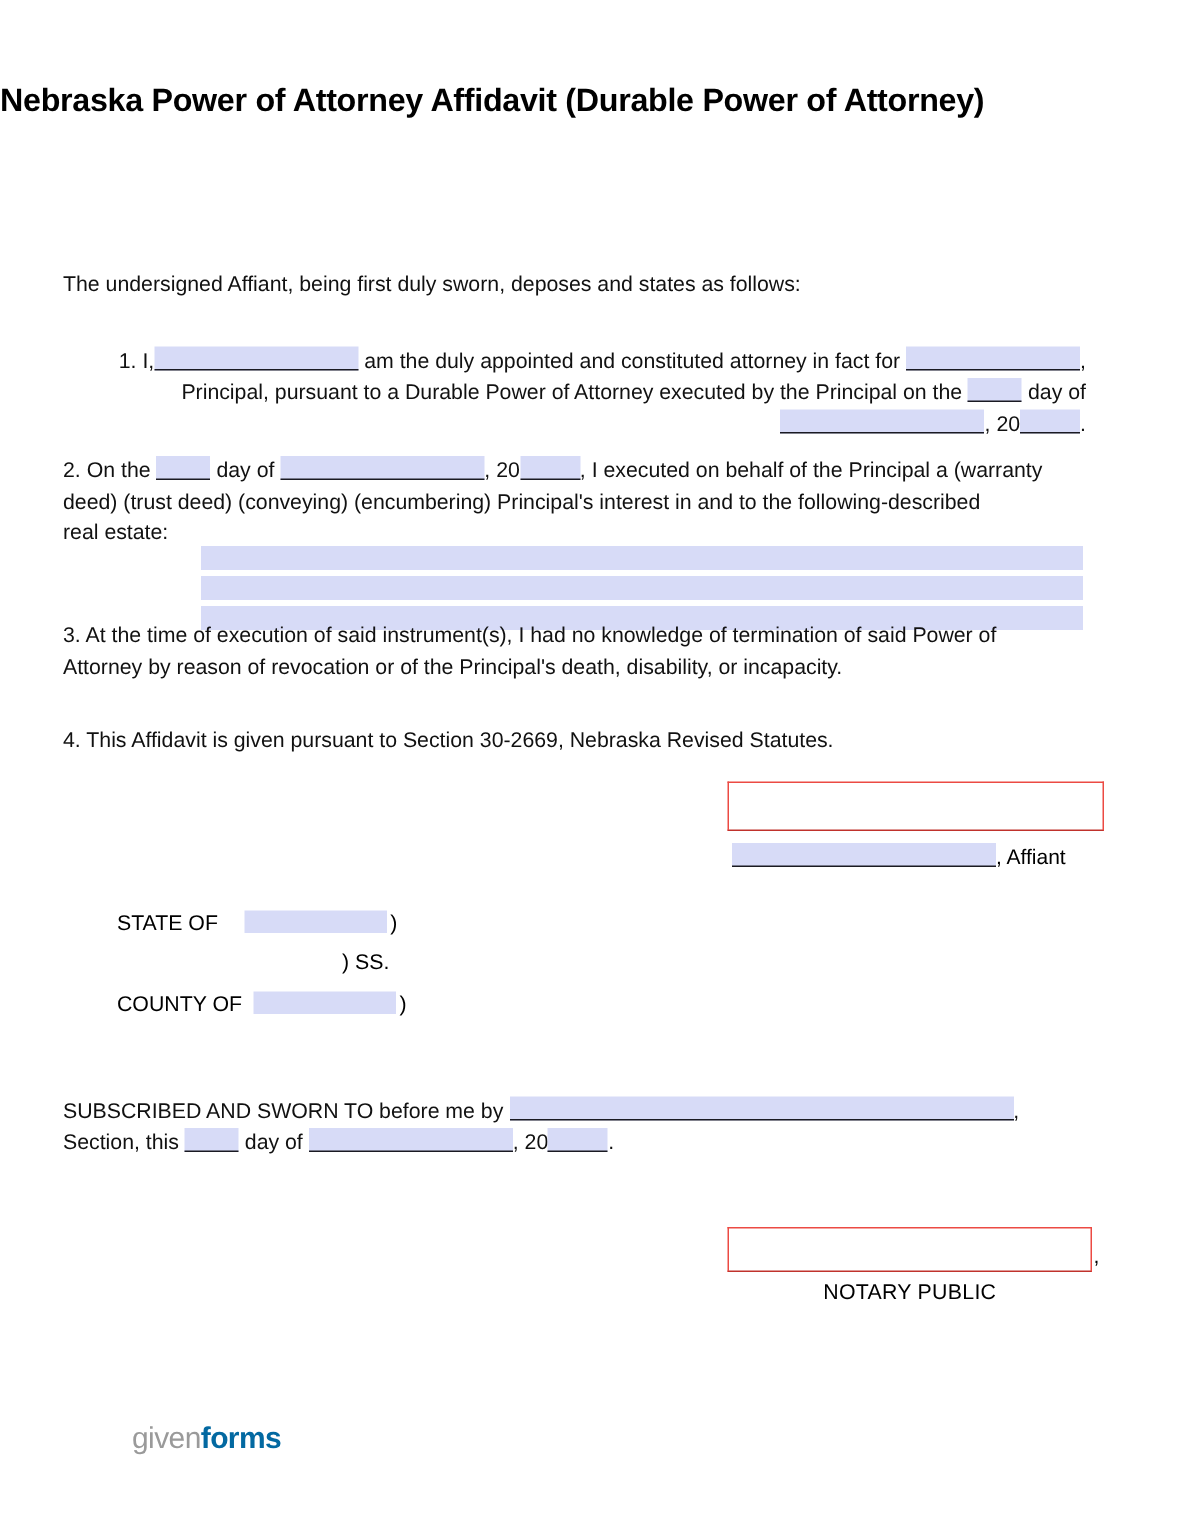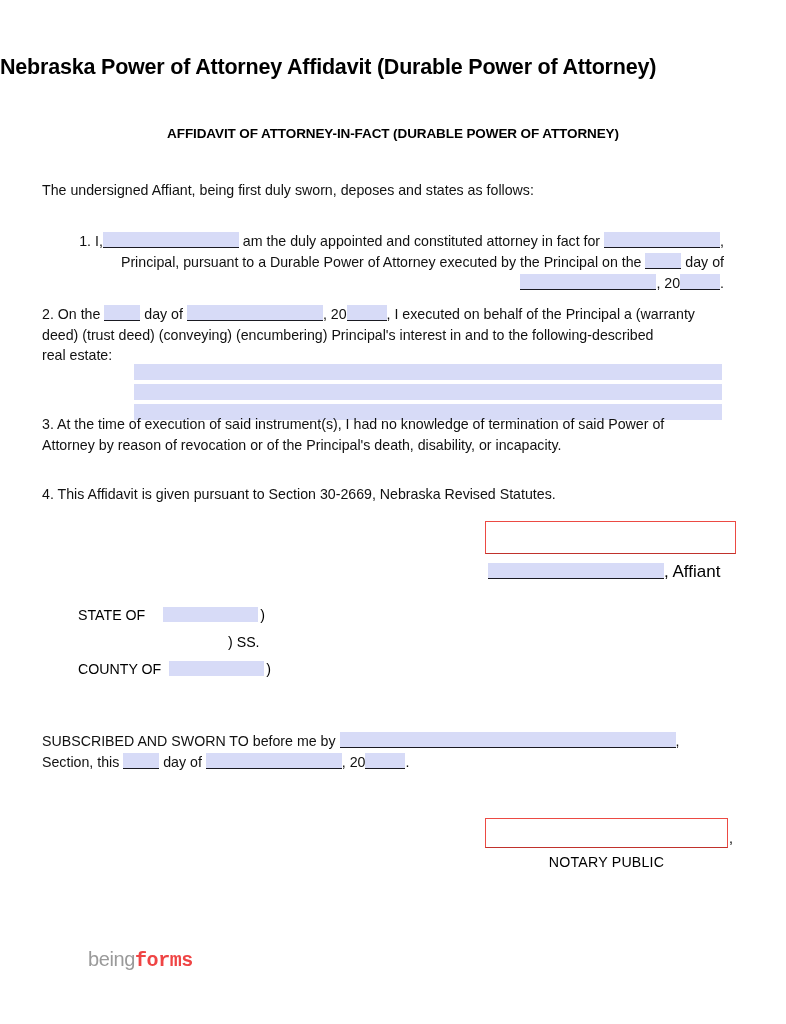--- a/index.html
+++ b/index.html
@@ -115,21 +115,21 @@
     position: absolute;
     left: 729px;
     top: 830px;
     font-size: 14.2px;
   }
 
   .affiant-line {
     position: absolute;
     left: 488px;
     top: 562px;
-    font-size: 17px;
+    font-size: 14px;
     white-space: nowrap;
   }
   .notary-label {
     position: absolute;
     left: 485px;
     top: 854px;
     width: 243px;
     text-align: center;
     font-size: 14.2px;
     letter-spacing: 0.2px;
@@ -146,29 +146,28 @@
   
   .logo {
     position: absolute;
     left: 88px;
     top: 948px;
     font-size: 20px;
     font-weight: bold;
     letter-spacing: -0.4px;
   }
   .logo .free  { color: #9a9a9a; font-weight: normal; }
-  .logo .forms { color: #ef4444; font-weight: bold; font-family: Liberation Mono, monospace; }
+  .logo .forms { color: #0369a1; font-weight: bold; }
 </style>
 </head>
 <body>
 
 <div class="page">
 
   <div class="doc-title">Nebraska Power of Attorney Affidavit (Durable Power of Attorney)</div>
-  <div class="doc-subtitle">AFFIDAVIT OF ATTORNEY-IN-FACT (DURABLE POWER OF ATTORNEY)</div>
 
   <div class="block" style="top:180px;">
     <span class="line">The undersigned Affiant, being first duly sworn, deposes and states as follows:</span>
   </div>
 
   <div class="block" style="top:231px;text-align:right;">
     <div class="line">
       <span>1.</span>
       <span>I,</span><span class="fld ul w-name"></span>
       <span>am the duly appointed and constituted attorney in fact for</span>
@@ -249,16 +248,16 @@
       <span>day of</span>
       <span class="fld ul w-month"></span><span>, 20</span><span class="fld ul w-yy"></span><span>.</span>
     </div>
   </div>
 
   <div class="sigbox sigbox-notary"></div>
   <div class="notary-comma">,</div>
   <div class="notary-label">NOTARY PUBLIC</div>
 
   <div class="logo">
-    <span class="free">being</span><span class="forms">forms</span>
+    <span class="free">given</span><span class="forms">forms</span>
   </div>
 
 </div>
 
 </body></html>

